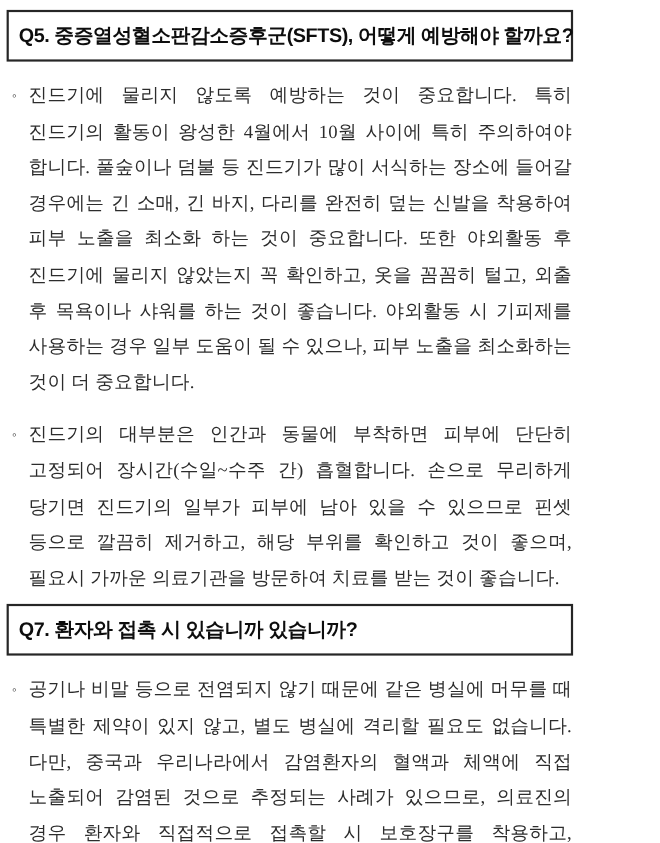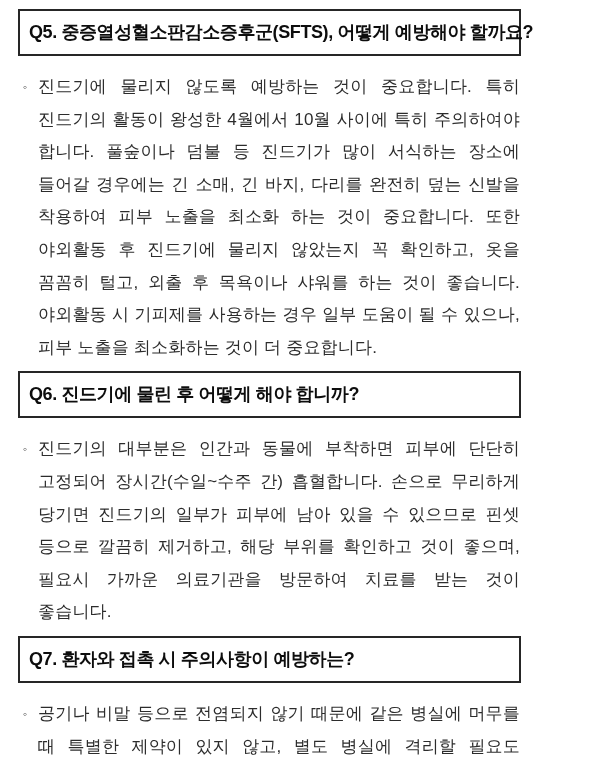--- a/index.html
+++ b/index.html
@@ -12,21 +12,20 @@
     height: 766px;
     overflow: hidden;
     font-family: "Liberation Serif", "DejaVu Serif", serif;
   }
   .page {
     box-sizing: border-box;
     width: 527px;
     height: 766px;
     padding-top: 9px;
     background: #ffffff;
-    padding-left: 12px;
   }
   .qbox {
     box-sizing: border-box;
     margin: 0 6px;
     border: 2px solid #262626;
     padding: 9px 9px 10px 9px;
     background: #ffffff;
   }
   .qbox h2 {
     margin: 0;
@@ -47,21 +46,21 @@
     flex: 0 0 15px;
     width: 15px;
     font-size: 12px;
     line-height: 32px;
     color: #3a3a3a;
     text-align: left;
   }
   .answer-text {
     flex: 1;
     margin: 0;
-    font-family: Liberation Sans, sans-serif;
+    font-family: Liberation Serif, serif;
     font-size: 17px;
     line-height: 32.6px;
     color: #2c2c2c;
     text-align: justify;
     text-justify: inter-word;
     word-break: keep-all;
     letter-spacing: 0.2px;
   }
   .faq-item + .faq-item .qbox {
     margin-top: 0;
@@ -76,32 +75,29 @@
     <div class="qbox">
       <h2>Q5. 중증열성혈소판감소증후군(SFTS), 어떻게 예방해야 할까요?</h2>
     </div>
     <div class="answer">
       <span class="bullet">◦</span>
       <p class="answer-text">진드기에 물리지 않도록 예방하는 것이 중요합니다. 특히 진드기의 활동이 왕성한 4월에서 10월 사이에 특히 주의하여야 합니다. 풀숲이나 덤불 등 진드기가 많이 서식하는 장소에 들어갈 경우에는 긴 소매, 긴 바지, 다리를 완전히 덮는 신발을 착용하여 피부 노출을 최소화 하는 것이 중요합니다. 또한 야외활동 후 진드기에 물리지 않았는지 꼭 확인하고, 옷을 꼼꼼히 털고, 외출 후 목욕이나 샤워를 하는 것이 좋습니다. 야외활동 시 기피제를 사용하는 경우 일부 도움이 될 수 있으나, 피부 노출을 최소화하는 것이 더 중요합니다.</p>
     </div>
   </section>
 
   <section class="faq-item">
-    <div class="qbox">
-      <h2>Q6. 진드기에 물린 후 어떻게 해야 합니까?</h2>
-    </div>
     <div class="answer">
       <span class="bullet">◦</span>
       <p class="answer-text">진드기의 대부분은 인간과 동물에 부착하면 피부에 단단히 고정되어 장시간(수일~수주 간) 흡혈합니다. 손으로 무리하게 당기면 진드기의 일부가 피부에 남아 있을 수 있으므로 핀셋 등으로 깔끔히 제거하고, 해당 부위를 확인하고 것이 좋으며, 필요시 가까운 의료기관을 방문하여 치료를 받는 것이 좋습니다.</p>
     </div>
   </section>
 
   <section class="faq-item">
     <div class="qbox">
-      <h2>Q7. 환자와 접촉 시 주의사항이 예방하는?</h2>
+      <h2>Q7. 환자와 접촉 시 있습니까 있습니까?</h2>
     </div>
     <div class="answer">
       <span class="bullet">◦</span>
       <p class="answer-text">공기나 비말 등으로 전염되지 않기 때문에 같은 병실에 머무를 때 특별한 제약이 있지 않고, 별도 병실에 격리할 필요도 없습니다. 다만, 중국과 우리나라에서 감염환자의 혈액과 체액에 직접 노출되어 감염된 것으로 추정되는 사례가 있으므로, 의료진의 경우 환자와 직접적으로 접촉할 시 보호장구를 착용하고, 혈액접촉 감염예방원칙을 준수해야 합니다.</p>
     </div>
   </section>
 
 </div>
 
 </body></html>

